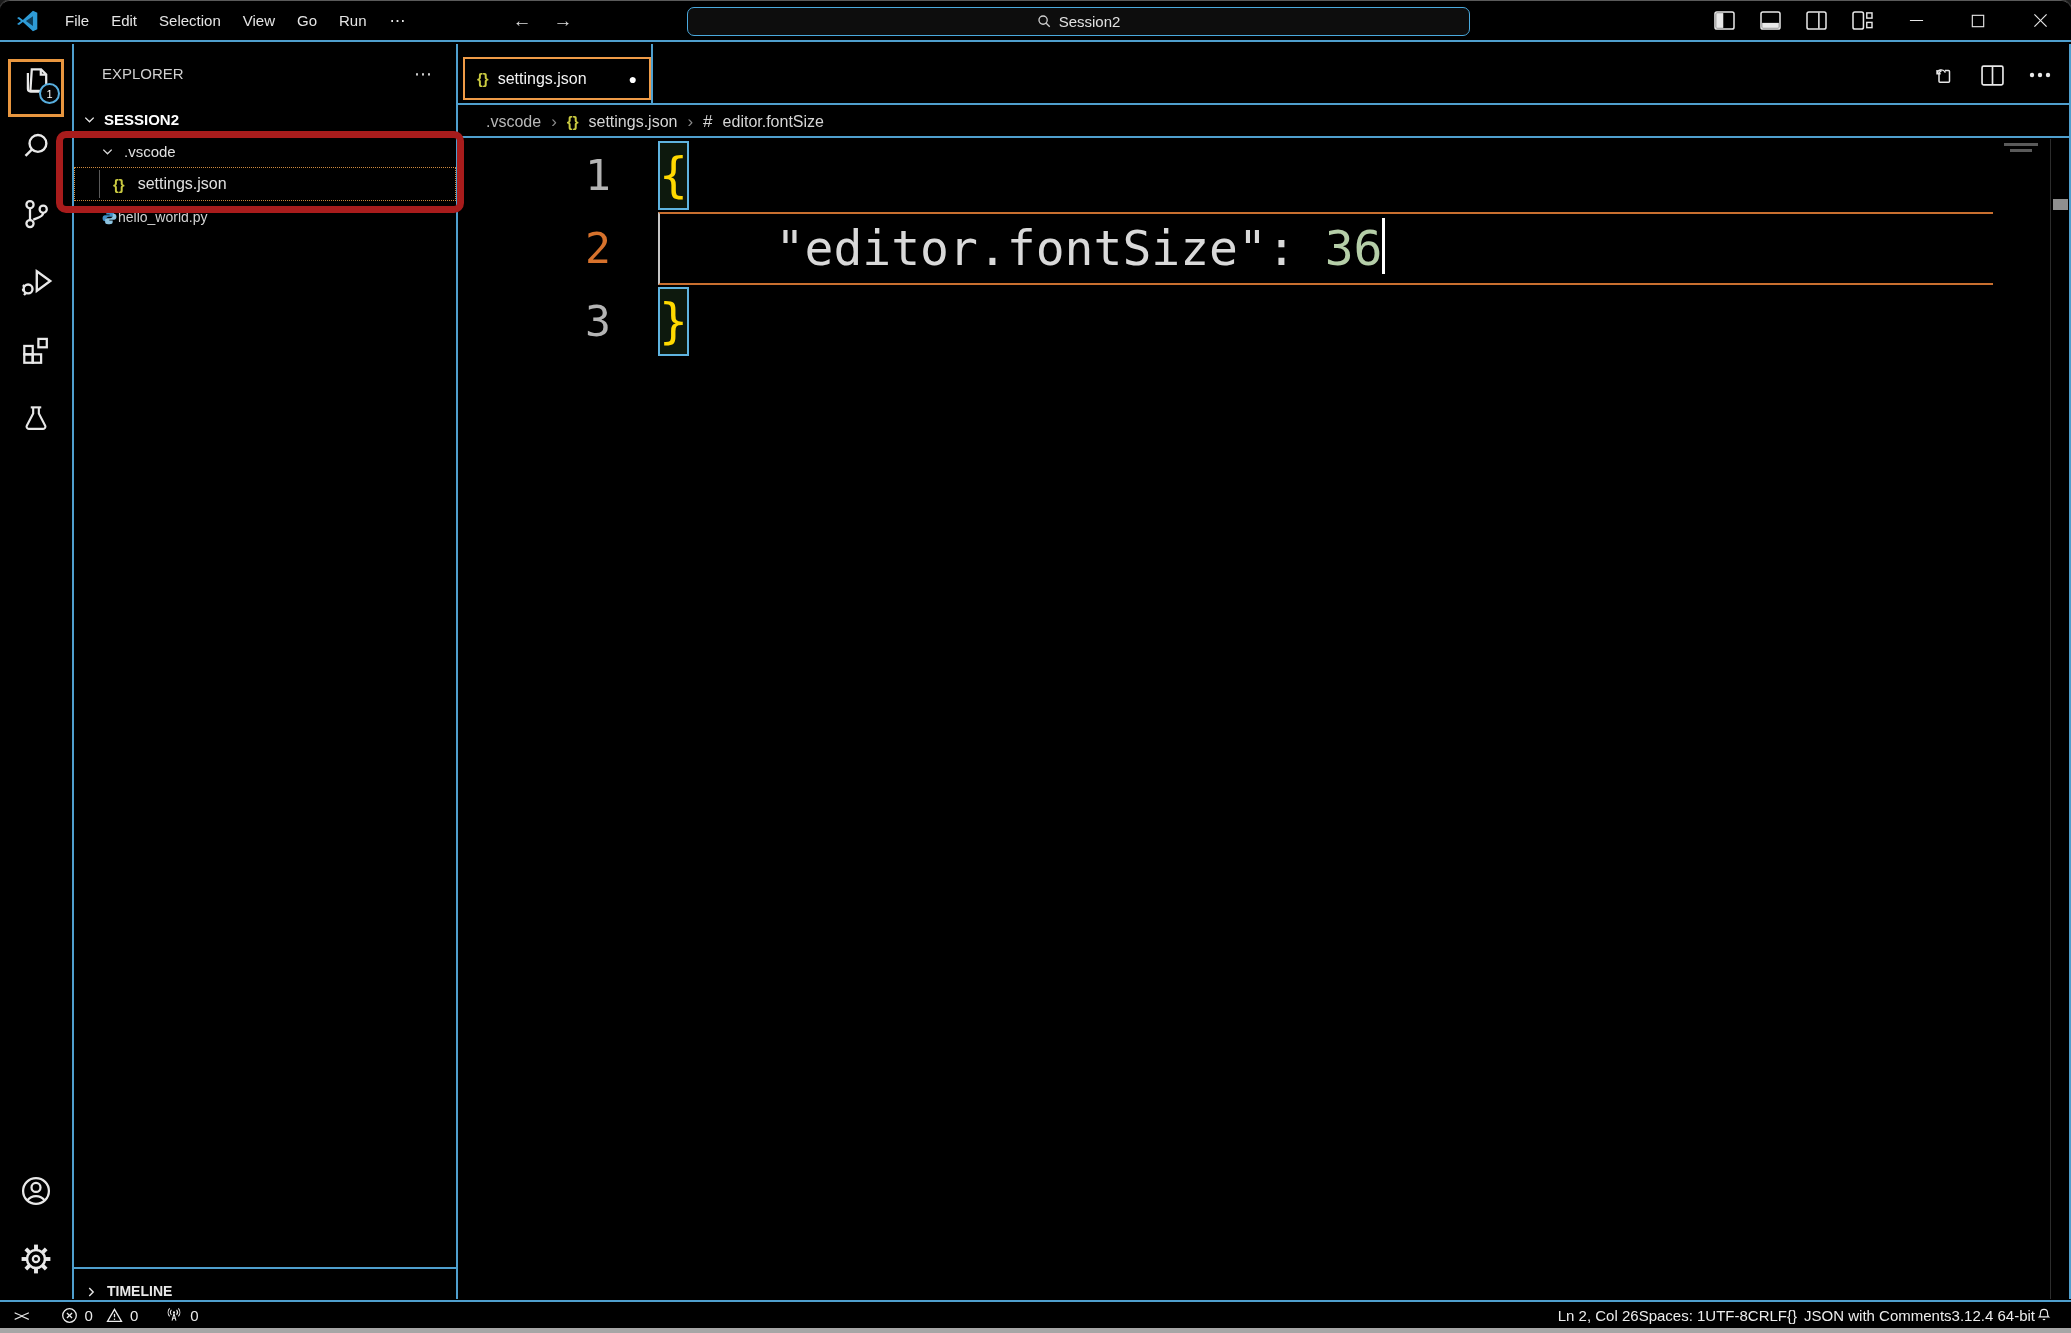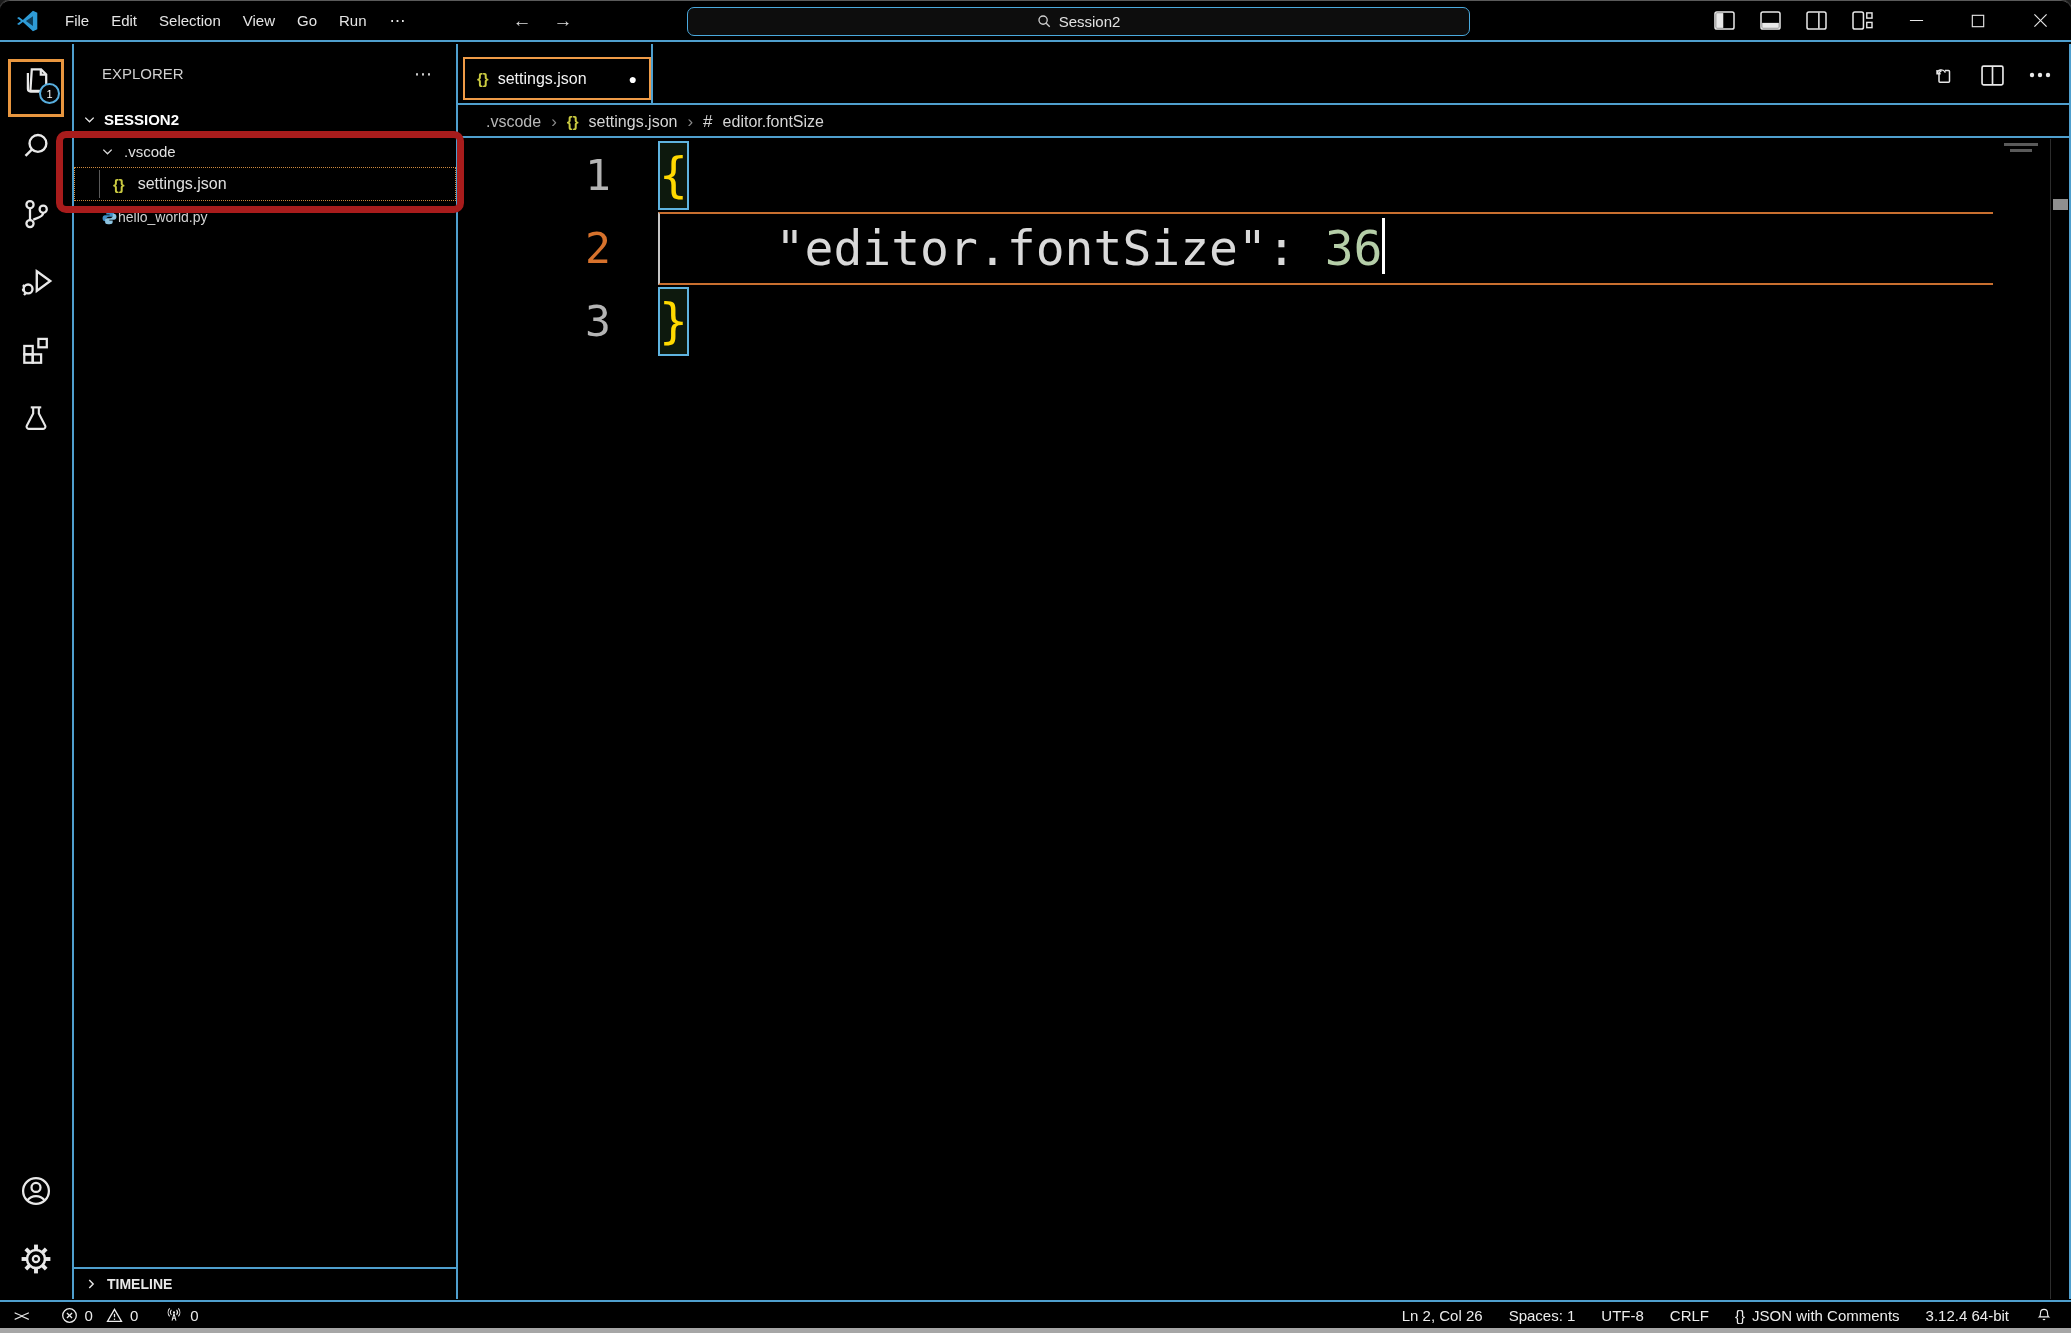--- a/index.html
+++ b/index.html
@@ -39,21 +39,21 @@
   .tree-row { display:flex; align-items:center; color:#e0e0e0; }
   .row-session { height:32px; padding-left:8px; font-weight:bold; font-size:15px; color:#fff; gap:7px; }
   .row-vscode { height:32px; padding-left:26px; font-size:15px; gap:9px; }
   .row-settings { height:34px; padding-left:38px; font-size:16px; gap:13px; border:1px dotted #cf8a3e; position:relative; }
   .row-settings .indent-guide { position:absolute; left:24px; top:2px; bottom:2px; width:1px; background:#5a5a5a; }
   .row-hello { height:32px; padding-left:27px; font-size:14px; color:#d2d2d2; }
   .json-ic { color:#cbcb41; font-weight:bold; font-size:15px; }
   .sb-panel { position:absolute; left:0; width:100%; height:32px; border-top:2px solid #4f9fce;
               display:flex; align-items:center; gap:9px; padding-left:10px; color:#e8e8e8;
               font-weight:bold; font-size:14px; }
-  .panel-outline { bottom:32px; } .panel-timeline { bottom:0; }
+  .panel-outline { bottom:32px; } .panel-timeline { bottom:0;align-items:flex-end; }
 
   
   .editor-pane { position:absolute; left:458px; top:43px; right:0; bottom:34px; background:#000;
                  border-right:2px solid #4f9fce; }
   .tabstrip { position:absolute; left:0; top:0; right:0; height:61px; border-bottom:2px solid #4f9fce; }
   .tab { position:absolute; left:5px; top:13px; width:188px; height:43px; border:2px solid #ef9b47;
          display:flex; align-items:center; gap:9px; padding:0 12px; background:#000; }
   .tab-label { color:#f2f2f2; font-size:16px; }
   .tab-dirty { color:#fff; font-size:14px; margin-left:auto; }
   .tab-sep { position:absolute; left:193px; top:0; width:2px; height:59px; background:#4f9fce; }
@@ -78,21 +78,21 @@
   .cursor { display:inline-block; width:3px; height:56px; background:#fff; vertical-align:middle; margin-bottom:6px; }
 
   .mini-mark { position:absolute; background:#5a5a5a; height:3px; }
   .sb-vline { position:absolute; left:1592px; top:95px; bottom:0; width:1px; background:#2c2c2c; }
   .scroll-slider { position:absolute; left:1595px; top:155px; width:15px; height:11px; background:#8f8f8f; }
 
   
   .statusbar { position:absolute; left:0; top:1299px; width:100%; height:28px; background:#000;
                border-top:2px solid #4f9fce; display:flex; align-items:center; color:#ececec; font-size:15px; }
   .st-left { display:flex; align-items:center; gap:11px; padding-left:14px; }
-  .st-right { margin-left:auto; display:flex; align-items:center; gap:26px; padding-right:18px; }
+  .st-right { margin-left:auto; display:flex; align-items:center; padding-right:18px; }
   .st-item { display:flex; align-items:center; gap:7px; }
   .remote-glyph { font-size:15px; letter-spacing:-2px; color:#e8e8e8; }
   .bottomstrip { position:absolute; left:0; top:1327px; width:100%; height:6px; background:#a6a6a6; }
 
   
   .anno-red { position:absolute; left:56px; top:130px; width:408px; height:82px;
               border:7px solid #a81c1c; border-radius:10px; pointer-events:none; z-index:50; }
   .anno-explorer { position:absolute; left:8px; top:58px; width:56px; height:58px;
                    border:3px solid #e8963f; z-index:40; }
   svg { display:block; }

